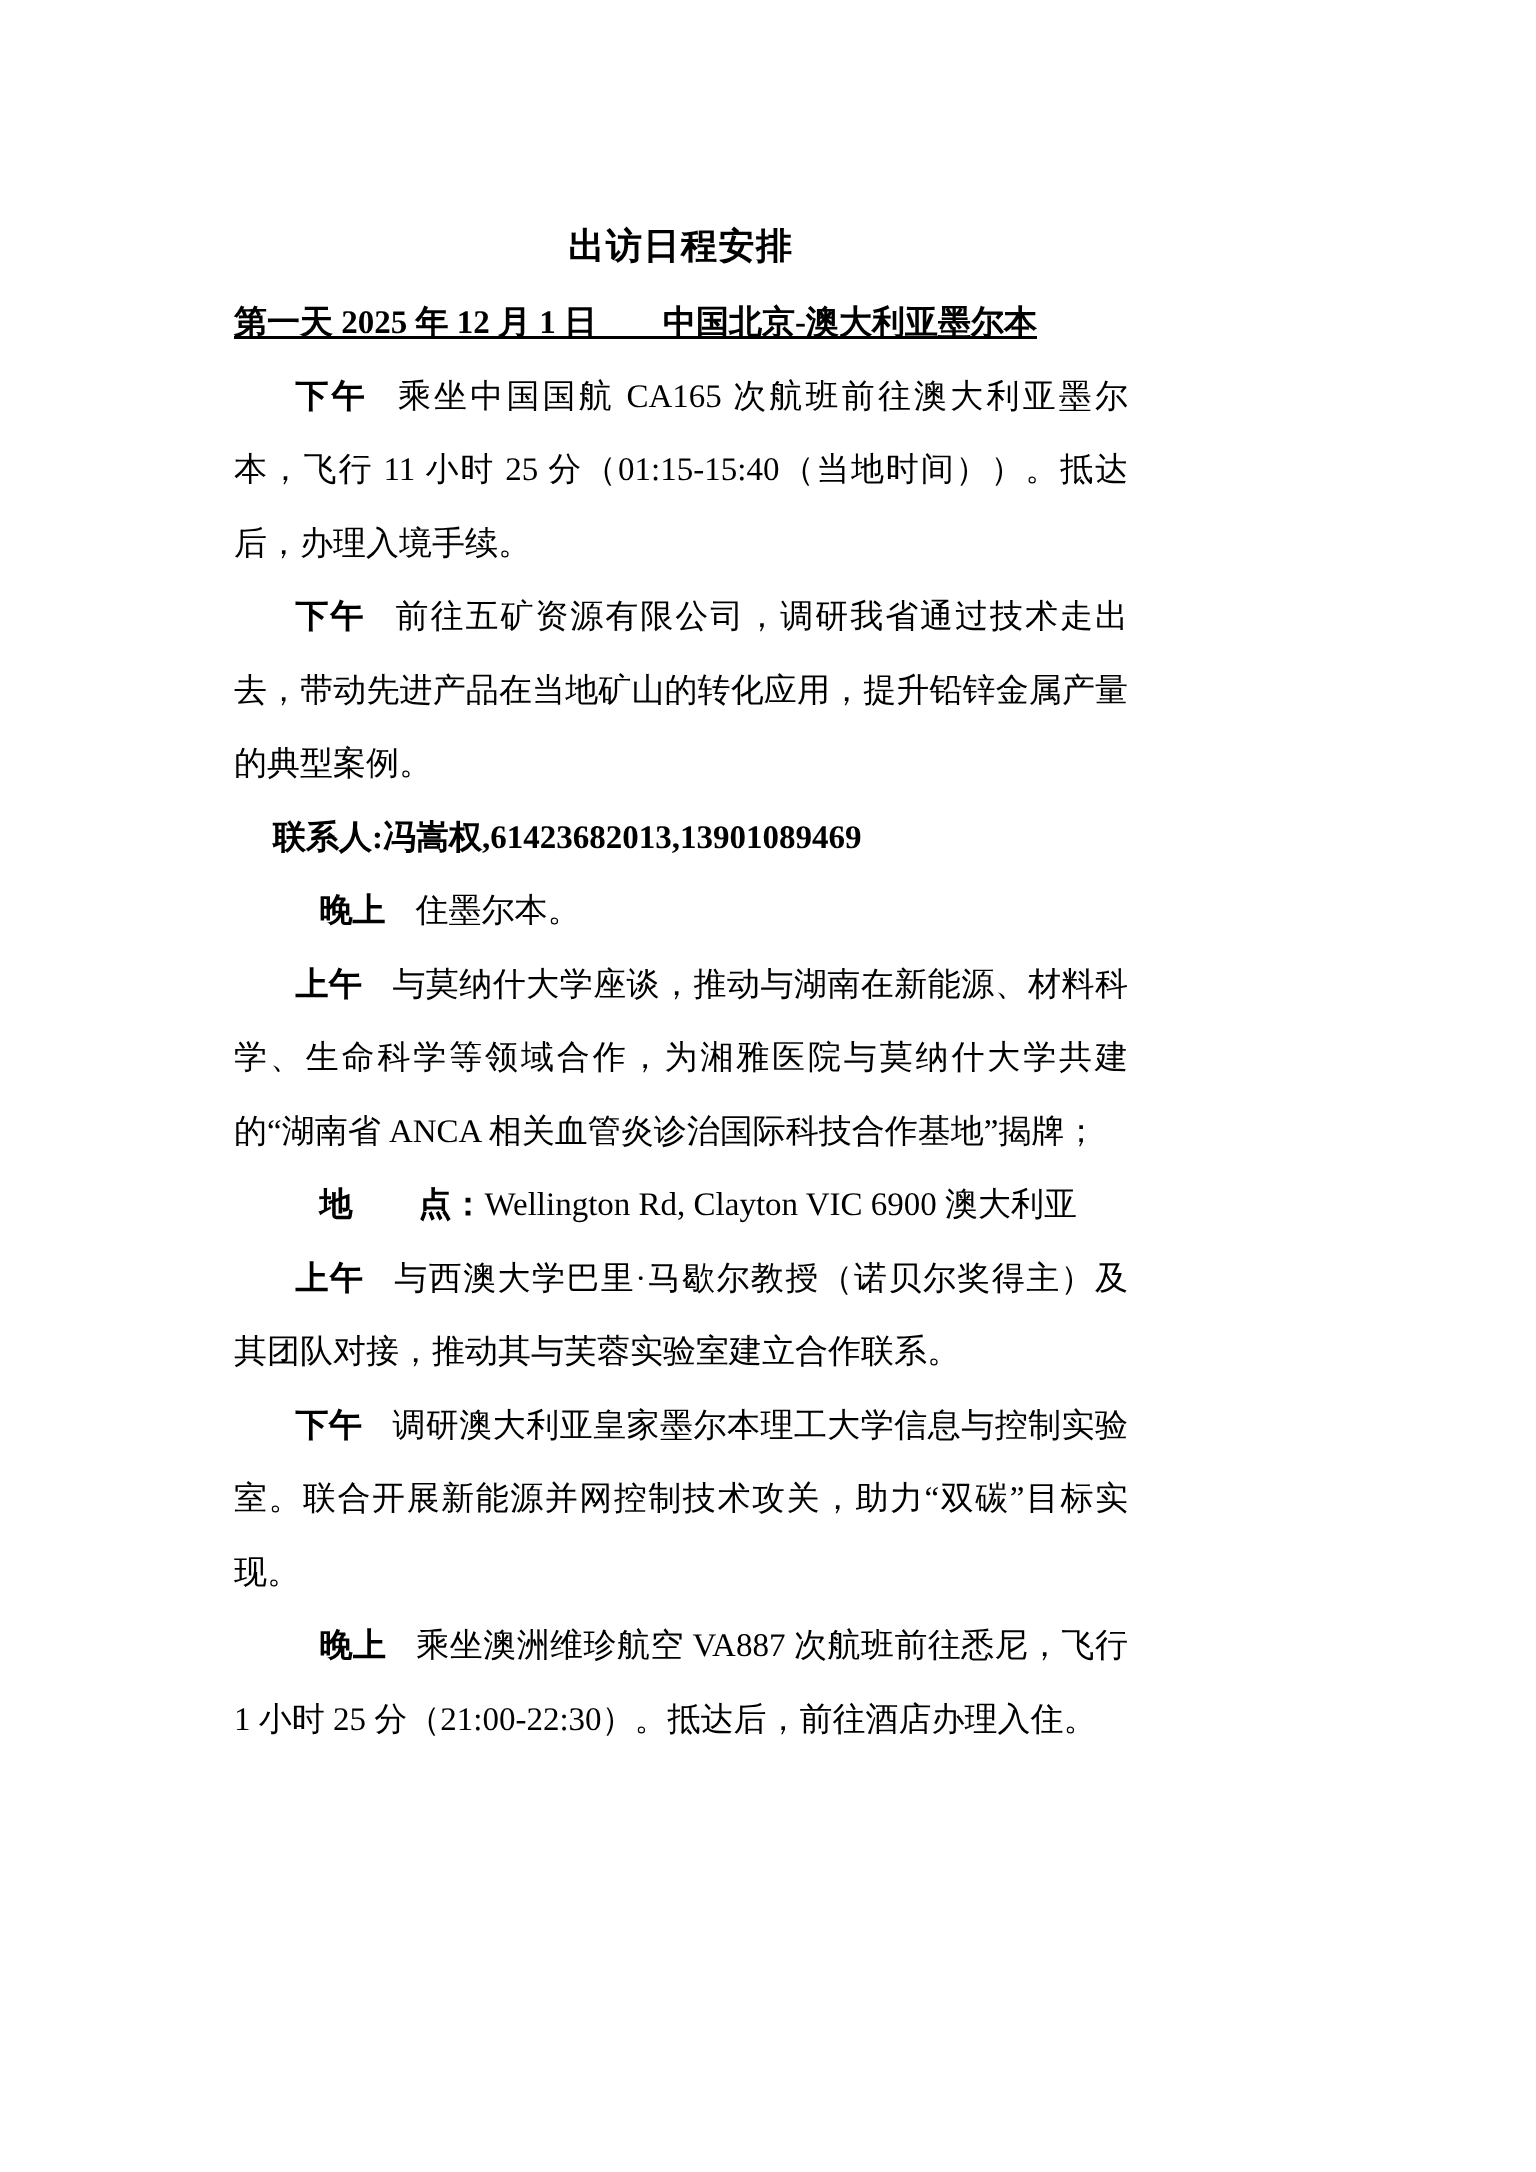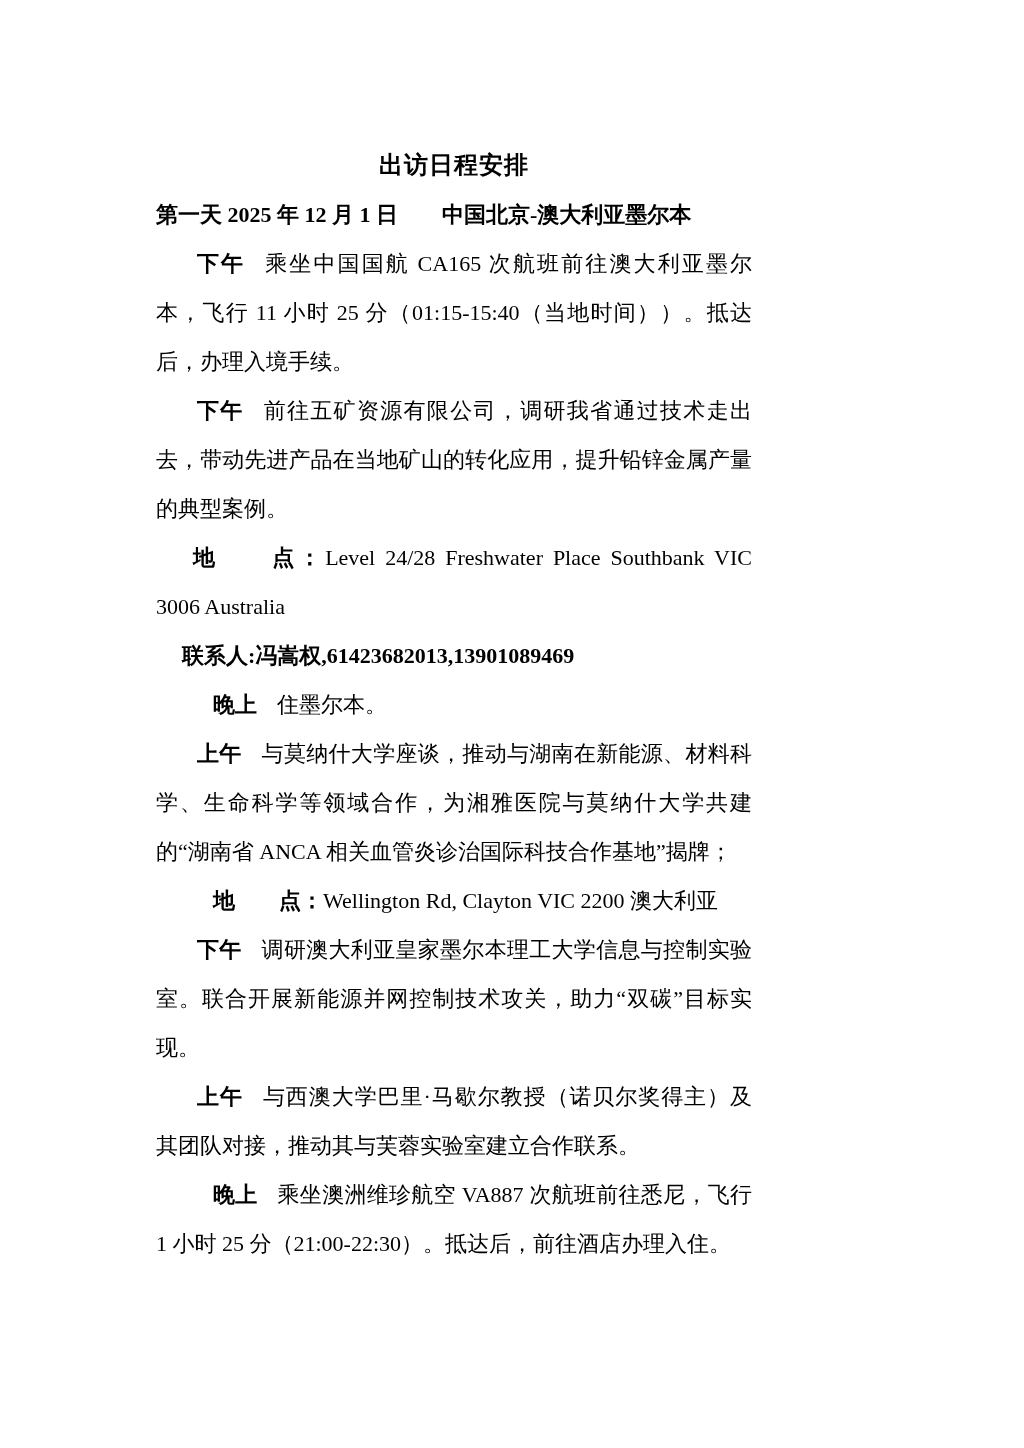--- a/index.html
+++ b/index.html
@@ -31,20 +31,21 @@
   }
   .para {
     font-size: 22px;
     line-height: 49px;
     margin: 0;
     text-align: justify;
     word-break: break-word;
   }
   .day {
     font-weight: bold;
+    text-decoration: underline;
   }
   .lbl {
     font-weight: bold;
   }
   .lbl-gap {
     margin-right: 20px;
   }
   .contact {
     font-weight: bold;
   }
@@ -61,31 +62,30 @@
 <div class="page">
 
   <h1 class="doc-title">出访日程安排</h1>
 
   <p class="para day">第一天 2025 年 12 月 1 日　　中国北京-澳大利亚墨尔本</p>
 
   <p class="para ind-a"><span class="lbl lbl-gap">下午</span><span>乘坐中国国航 CA165 次航班前往澳大利亚墨尔本，飞行 11 小时 25 分（01:15-15:40（当地时间））。抵达后，办理入境手续。</span></p>
 
   <p class="para ind-a"><span class="lbl lbl-gap">下午</span><span>前往五矿资源有限公司，调研我省通过技术走出去，带动先进产品在当地矿山的转化应用，提升铅锌金属产量的典型案例。</span></p>
 
-  <p class="para ind-b"><span class="lbl">地　　点：</span><span>Level 24/28 Freshwater Place Southbank VIC 3006 Australia</span></p>
 
   <p class="para ind-c contact"><span class="lbl">联系人:</span><span>冯嵩权,61423682013,13901089469</span></p>
 
   <p class="para ind-d"><span class="lbl lbl-gap">晚上</span><span>住墨尔本。</span></p>
 
 
   <p class="para ind-a"><span class="lbl lbl-gap">上午</span><span>与莫纳什大学座谈，推动与湖南在新能源、材料科学、生命科学等领域合作，为湘雅医院与莫纳什大学共建的“湖南省 ANCA 相关血管炎诊治国际科技合作基地”揭牌；</span></p>
 
-  <p class="para ind-d"><span class="lbl">地　　点：</span><span>Wellington Rd, Clayton VIC 2200 澳大利亚</span></p>
+  <p class="para ind-d"><span class="lbl">地　　点：</span><span>Wellington Rd, Clayton VIC 6900 澳大利亚</span></p>
+
+  <p class="para ind-a"><span class="lbl lbl-gap">上午</span><span>与西澳大学巴里·马歇尔教授（诺贝尔奖得主）及其团队对接，推动其与芙蓉实验室建立合作联系。</span></p>
 
   <p class="para ind-a"><span class="lbl lbl-gap">下午</span><span>调研澳大利亚皇家墨尔本理工大学信息与控制实验室。联合开展新能源并网控制技术攻关，助力“双碳”目标实现。</span></p>
-
-  <p class="para ind-a"><span class="lbl lbl-gap">上午</span><span>与西澳大学巴里·马歇尔教授（诺贝尔奖得主）及其团队对接，推动其与芙蓉实验室建立合作联系。</span></p>
 
 
   <p class="para ind-d"><span class="lbl lbl-gap">晚上</span><span>乘坐澳洲维珍航空 VA887 次航班前往悉尼，飞行 1 小时 25 分（21:00-22:30）。抵达后，前往酒店办理入住。</span></p>
 
 </div>
 
 </body></html>

